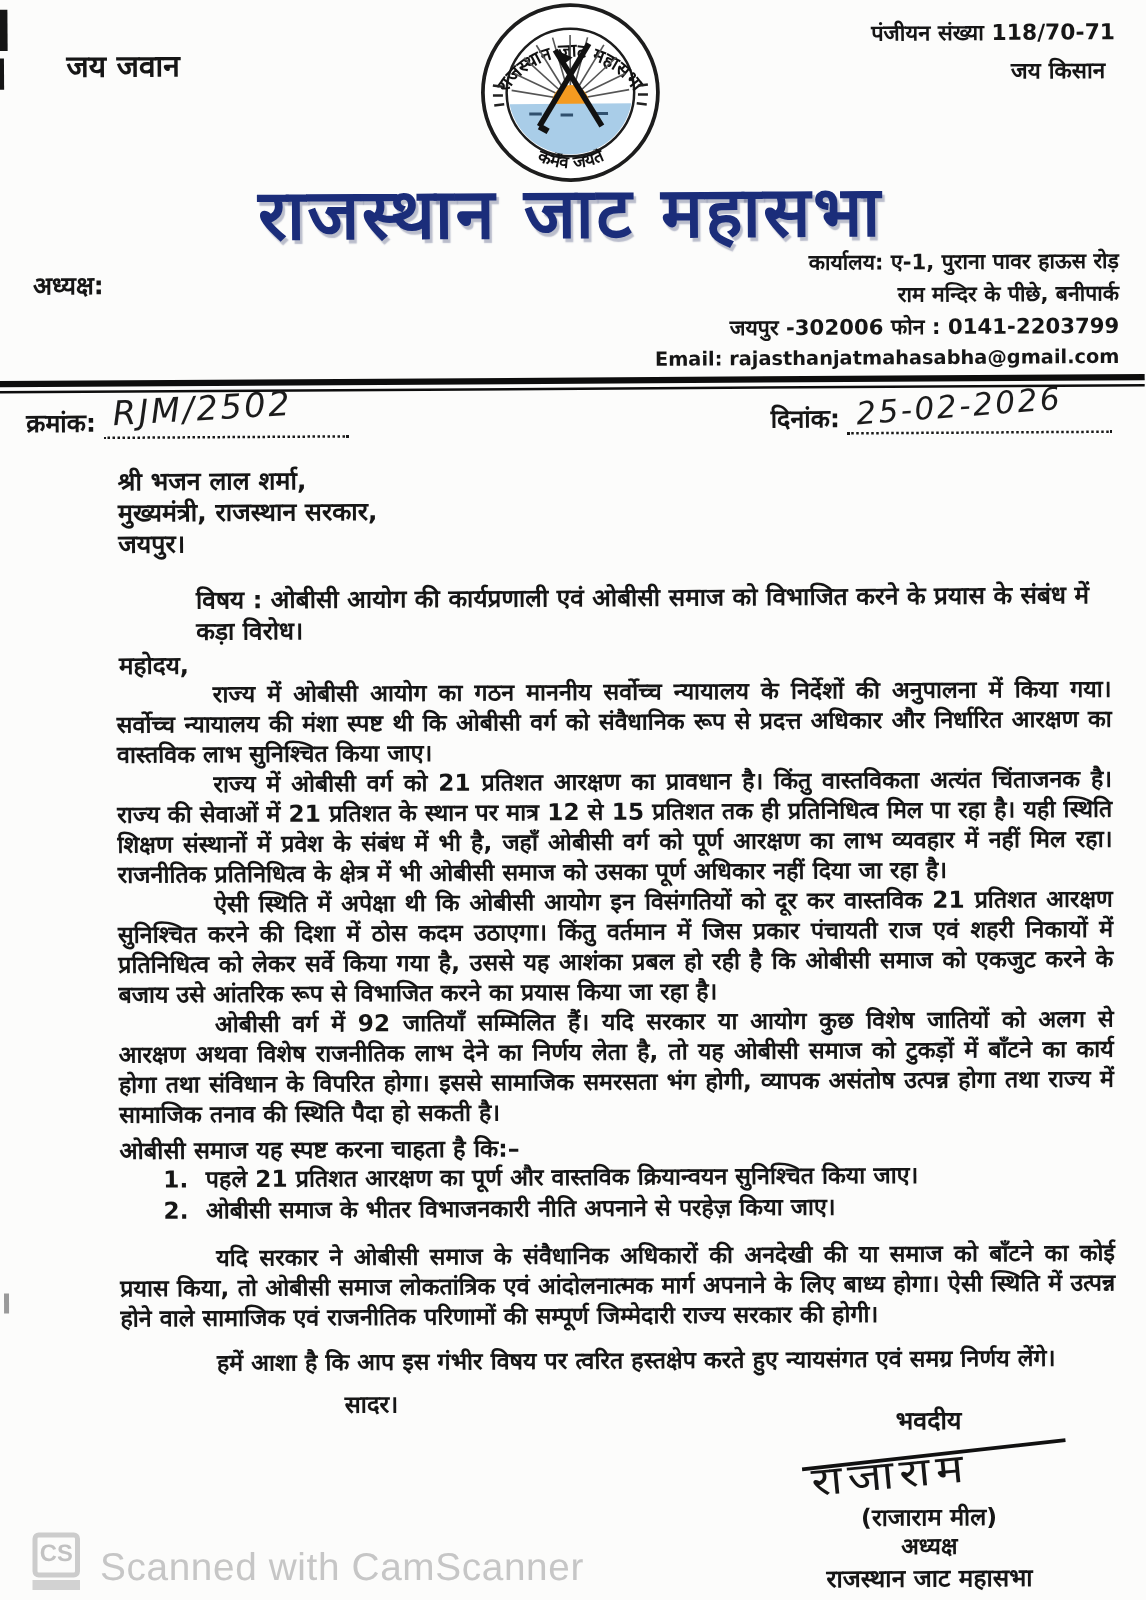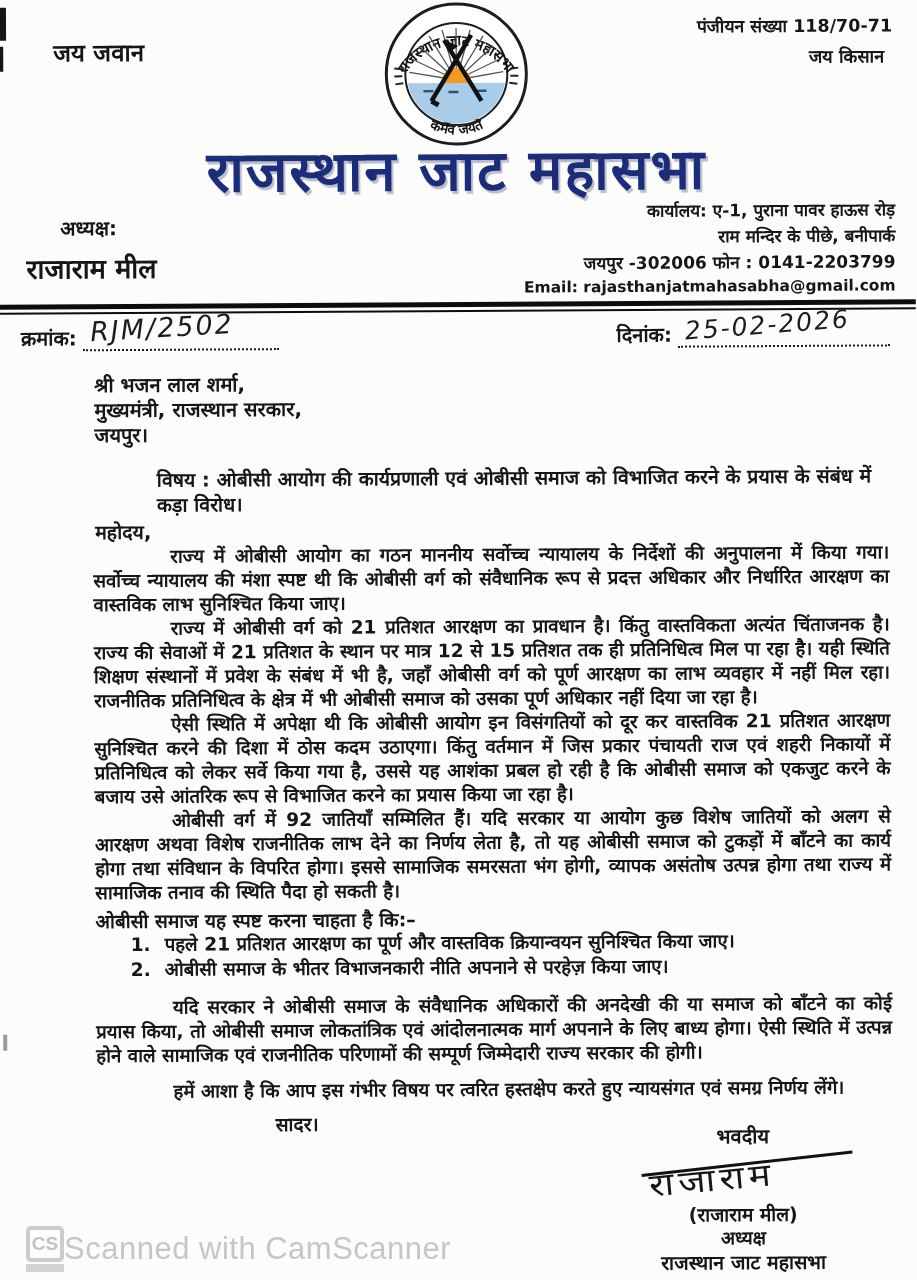--- a/index.html
+++ b/index.html
@@ -28,21 +28,21 @@
   .slogan-left{position:absolute;left:56px;top:33px;font-size:24px;font-weight:700;}
   .reg-no{position:absolute;right:22px;top:15px;font-size:17.5px;font-weight:700;}
   .slogan-right{position:absolute;right:30px;top:46px;font-size:18px;font-weight:700;}
   .seal{position:absolute;left:50%;top:2px;transform:translateX(-50%);}
   .org-title{
     position:absolute;top:130px;left:0;width:100%;text-align:center;
     font-size:56px;font-weight:800;color:var(--navy);letter-spacing:2px;
     text-shadow:2px 3px 1px rgba(15,25,80,0.28);
   }
   .president{position:absolute;left:28px;top:212px;}
-  .president .label{font-size:20px;font-weight:700;margin-left:34px;}
+  .president .label{font-size:20px;font-weight:700;}
   .president .name{font-size:27px;font-weight:800;margin-top:8px;}
   .office{position:absolute;right:20px;top:200px;text-align:right;font-size:17px;font-weight:700;line-height:1.52;}
   .office .email{font-size:15.5px;}
   .rule{position:absolute;top:302px;left:0;right:0;height:10px;border-top:5px solid #0d0d0d;border-bottom:2px solid #0d0d0d;}
 
   
   .ref-row{position:absolute;top:322px;left:22px;right:26px;display:flex;justify-content:space-between;font-size:20px;font-weight:700;}
   .ref-item{display:flex;align-items:flex-end;gap:6px;}
   .dots{display:inline-block;border-bottom:2.5px dotted #1a1a1a;position:relative;height:24px;}
   .dots.num{width:196px;}
@@ -78,21 +78,21 @@
   .sig-line{position:absolute;left:18px;right:10px;top:12px;height:2.5px;background:#111;transform:rotate(-6deg);}
   .sig-text{
     position:absolute;left:24px;top:12px;font-weight:400;font-size:32px;letter-spacing:4px;
     transform:rotate(-5deg) scaleX(1.15);transform-origin:left top;white-space:nowrap;
   }
   .sig-name{font-size:19px;line-height:24px;}
   .sig-role{font-size:18.5px;line-height:24px;font-weight:600;}
   .sig-org{font-size:19.5px;line-height:25px;}
 
   
-  .footer{position:absolute;left:26px;bottom:8px;display:flex;align-items:center;color:var(--watermark);}
+  .footer{position:absolute;left:26px;bottom:8px;display:flex;align-items:flex-end;gap:16px;color:var(--watermark);}
   .cs-badge{display:flex;flex-direction:column;align-items:center;}
   .cs-box{
     width:38px;height:36px;border:4px solid #cccccc;border-radius:5px;
     display:flex;align-items:center;justify-content:center;
     font-size:19px;font-weight:700;color:#c2c2c2;font-family:"Liberation Sans",sans-serif;
   }
   .cs-bar{width:38px;height:8px;background:#d2d2d2;margin-top:2px;}
   .footer-text{font-size:31px;font-weight:400;color:var(--watermark);font-family:"Liberation Sans",sans-serif;letter-spacing:0.5px;}
 </style>
 </head>
@@ -162,21 +162,20 @@
             <path d="M -25 27 l 7 4" stroke="#111" stroke-width="5"></path>
           </g>
         </g>
       </svg>
     </div>
 
     <div class="org-title">राजस्थान जाट महासभा</div>
 
     <div class="president">
       <div class="label">अध्यक्ष:</div>
-      <div class="name">राजाराम मील</div>
     </div>
 
     <div class="office">
       <div>कार्यालय: ए-1, पुराना पावर हाऊस रोड़</div>
       <div>राम मन्दिर के पीछे, बनीपार्क</div>
       <div>जयपुर -302006 फोन : 0141-2203799</div>
       <div class="email">Email: rajasthanjatmahasabha@gmail.com</div>
     </div>
 
     <div class="rule"></div>

